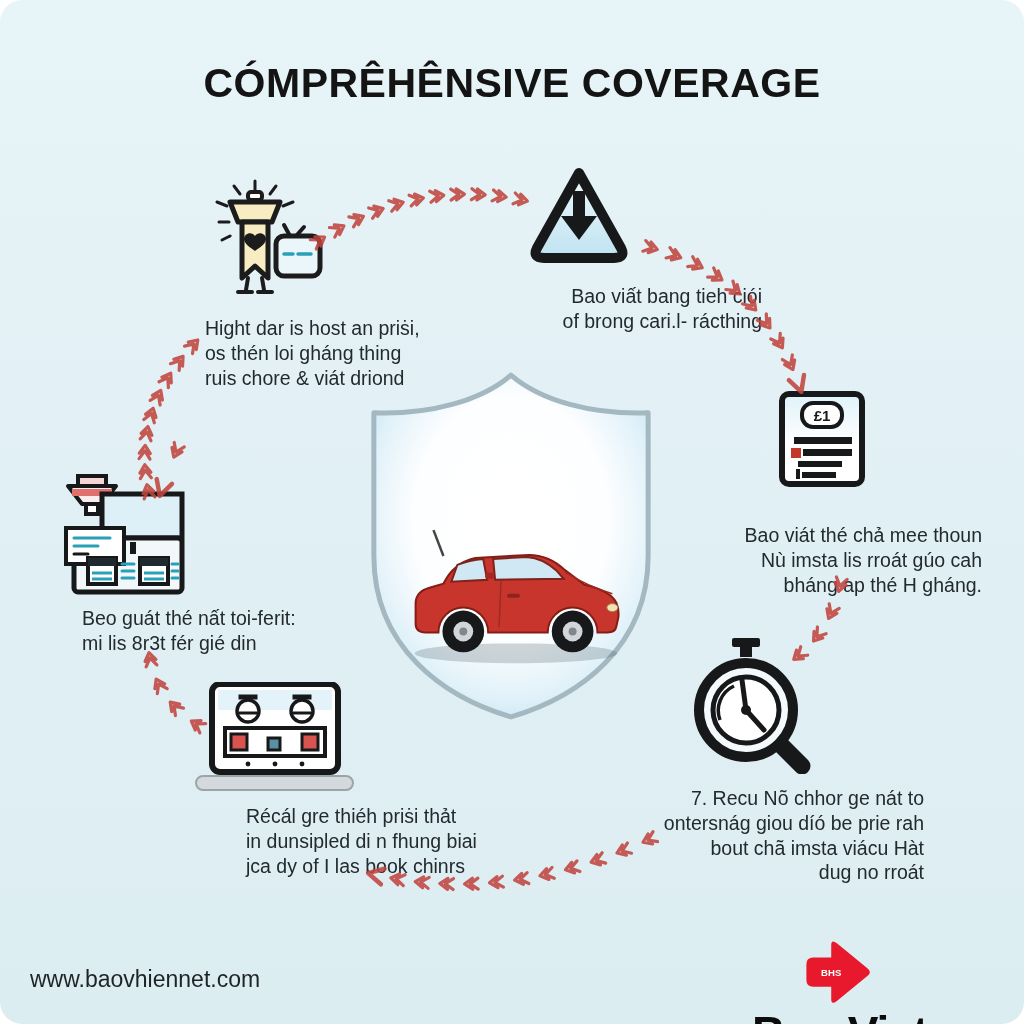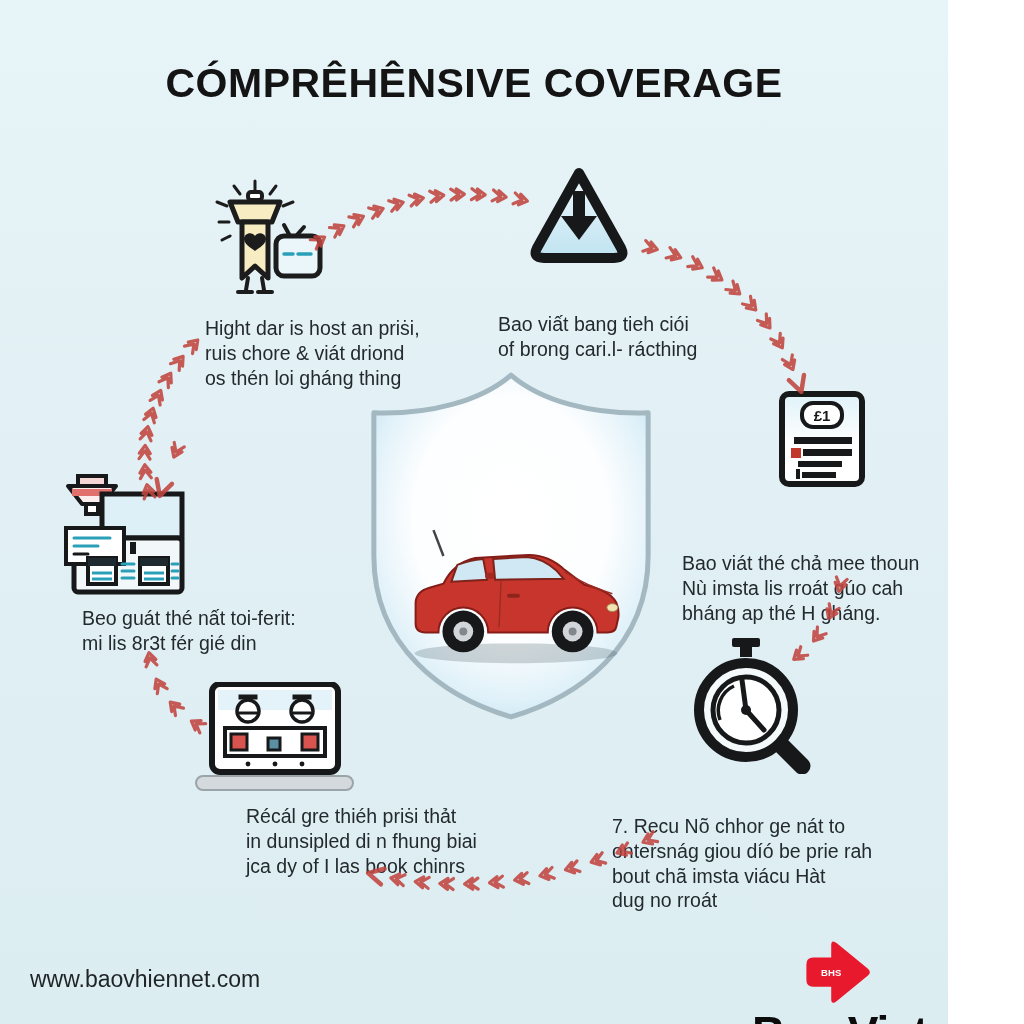--- a/index.html
+++ b/index.html
@@ -1,30 +1,31 @@
 <!DOCTYPE html>
 <html style="--background: #e2f1f6; --arrow-red: #c0443f; --logo-red: #e8192c; --title: #141414; --text: #232a2e;"><head>
 <meta charset="utf-8">
 <style>
   :root{
     --background:#e2f1f6; --arrow-red:#c0443f; --logo-red:#e8192c;
     --text:#232a2e; --title:#141414; --outline:#17181a;
   }
   html,body{margin:0;padding:0;}
   .stage{
-    position:relative;width:948px;height:1024px;overflow:hidden;
+    position:relative;width:1024px;height:1024px;overflow:hidden;
     background:linear-gradient(180deg,#e7f4f8 0%, #e0eff4 60%, #dcedf2 100%);
     font-family:"Liberation Sans", sans-serif;
+    border-radius:22px;
   }
   .title{
     position:absolute;left:0;right:0;top:60px;text-align:center;
     font-size:41px;font-weight:bold;letter-spacing:.5px;color:var(--title);
   }
   .note{position:absolute;font-size:19.5px;line-height:1.27;color:var(--text);font-weight:500;}
-  .note.center{text-align:left;margin-top:28px;}
+  .note.center{text-align:right;}
   .icon{position:absolute;}
   .icon svg{display:block;width:100%;height:100%;}
   #arrows{position:absolute;left:0;top:0;pointer-events:none;}
   .website{position:absolute;left:30px;top:966px;font-size:23px;color:#1e2326;}
   .logo{position:absolute;left:748px;top:936px;display:flex;align-items:center;flex-direction:column;}
   .logo .mark{width:86px;height:70px;}
   .logo .word{font-size:46px;font-weight:bold;color:#0c0c0c;letter-spacing:-1px;margin-left:4px;}
 </style>
 </head>
 <body>
@@ -205,22 +206,22 @@
       <g stroke="#2aa0b8" stroke-width="3" stroke-linecap="round">
         <line x1="114" y1="90" x2="120" y2="90"></line>
           <line x1="114" y1="97" x2="120" y2="97"></line>
           <line x1="114" y1="104" x2="120" y2="104"></line>
       </g>
     </svg>
   </div>
 
   <div class="note" style="left:205px;top:316px;width:260px;">
     <div>Hight dar is host an priṡi,</div>
+    <div>os thén loi gháng thing</div>
     <div>ruis chore &amp; viát driond</div>
-    <div>os thén loi gháng thing</div>
   </div>
 
   <div class="note center" style="left:498px;top:284px;width:264px;">
     <div>Bao viất bang tieh ciói</div>
     <div>of brong cari.l- rácthing</div>
   </div>
 
   <div class="note center" style="left:682px;top:523px;width:300px;">
     <div>Bao viát thé chả mee thoun</div>
     <div>Nù imsta lis rroát gúo cah</div>

